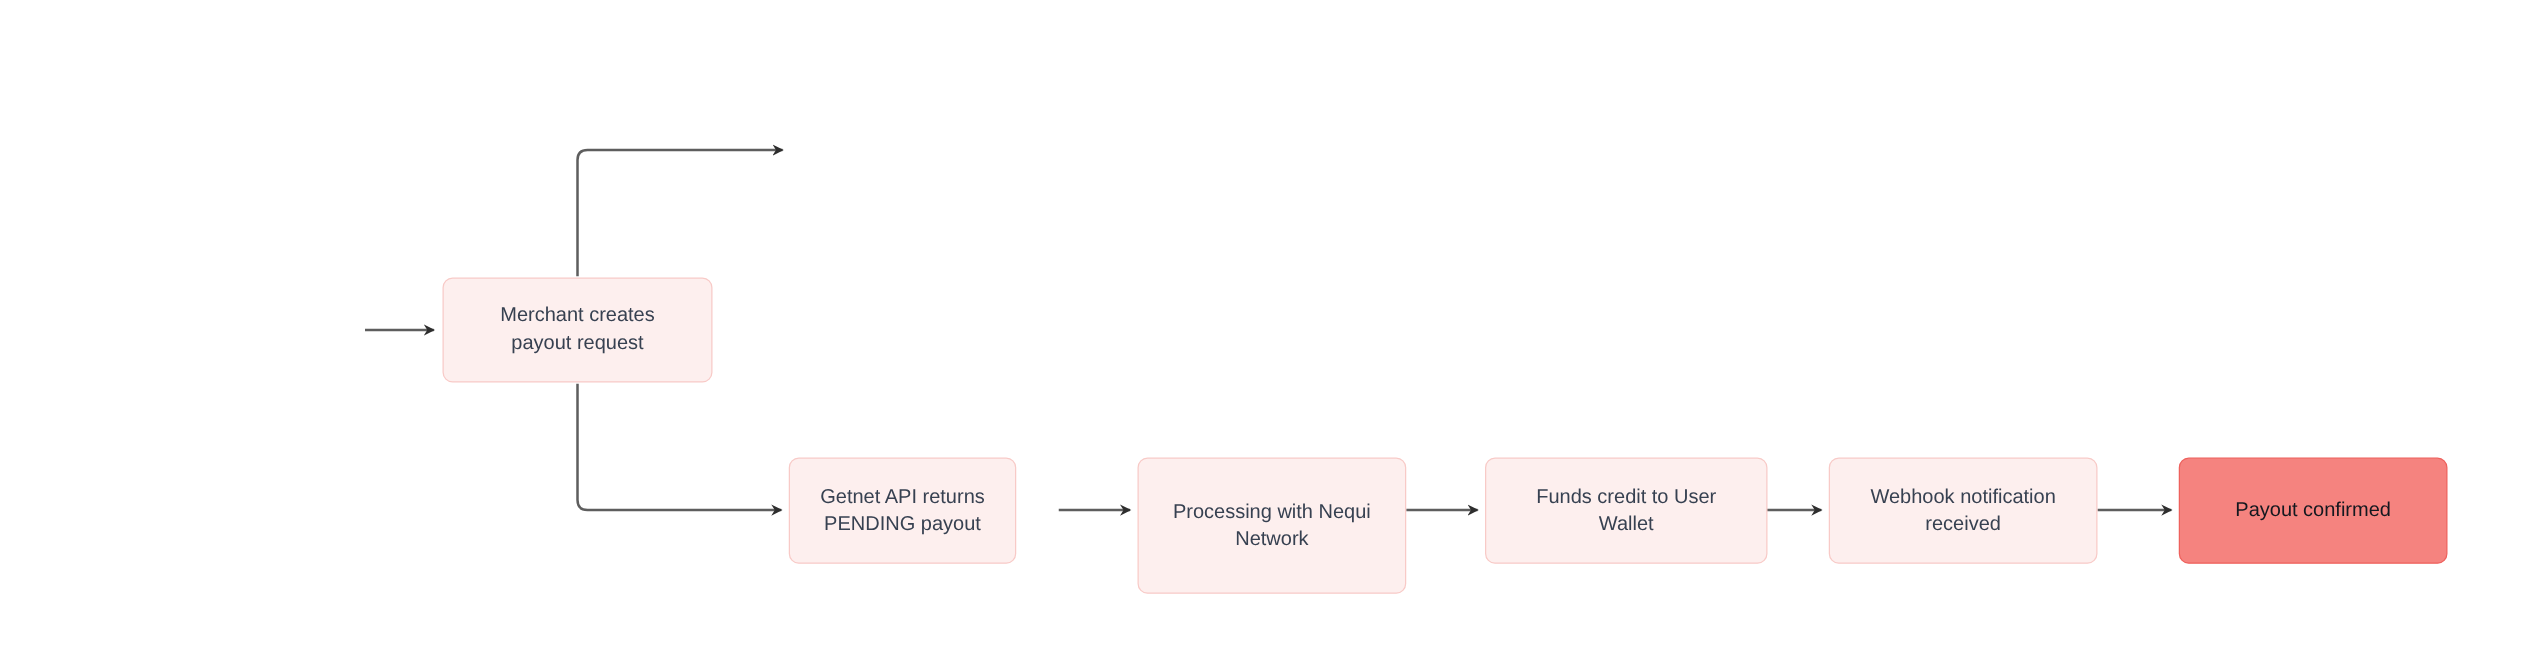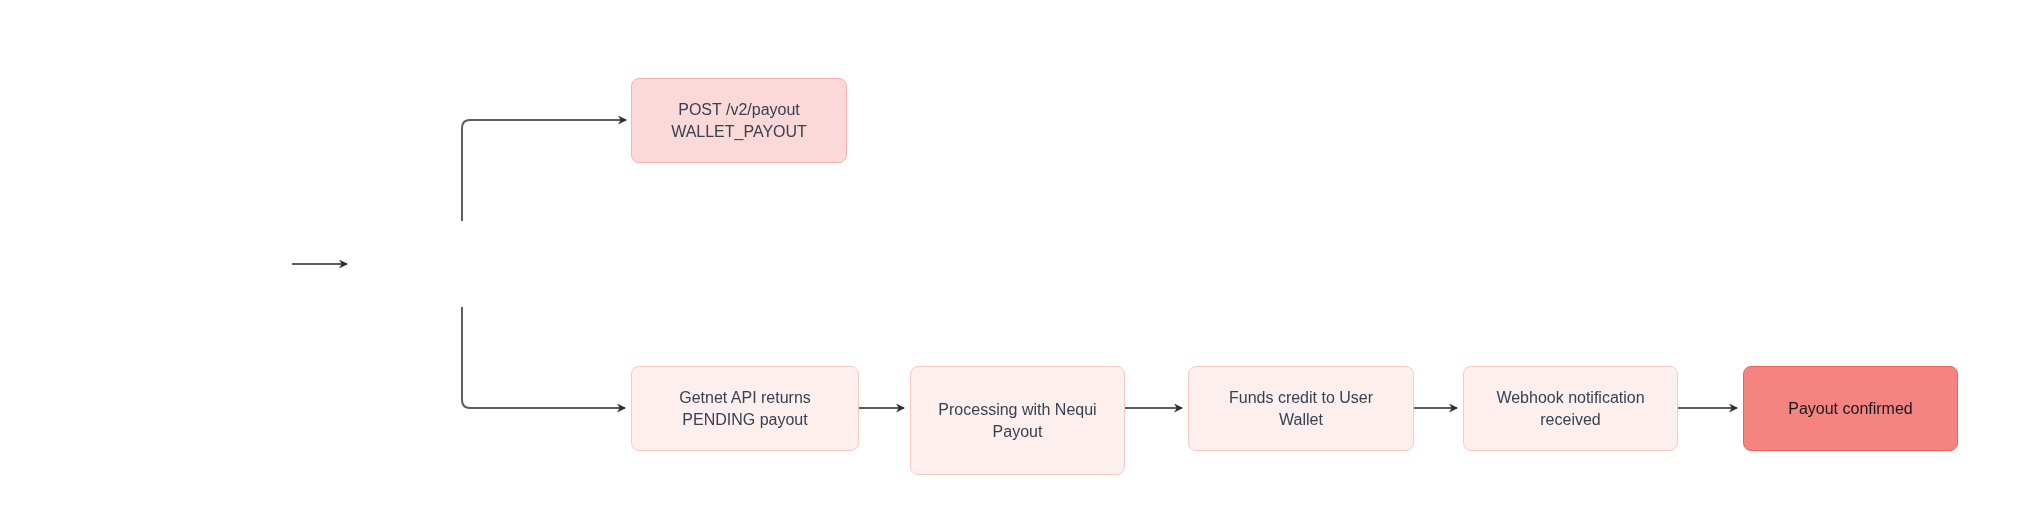--- a/index.html
+++ b/index.html
@@ -72,34 +72,34 @@
     <path class="edge" d="M292,264 L347,264" marker-end="url(#arrow)"></path>
     <path class="edge" d="M462,221 L462,128 Q462,120 470,120 L626,120" marker-end="url(#arrow)"></path>
     <path class="edge" d="M462,307 L462,400 Q462,408 470,408 L625,408" marker-end="url(#arrow)"></path>
     <path class="edge" d="M847,408 L904,408" marker-end="url(#arrow)"></path>
     <path class="edge" d="M1125,408 L1182,408" marker-end="url(#arrow)"></path>
     <path class="edge" d="M1398,408 L1457,408" marker-end="url(#arrow)"></path>
     <path class="edge" d="M1678,408 L1737,408" marker-end="url(#arrow)"></path>
   </svg>
 
 
-
-  <div class="node api" style="left:631px; top:78px; width:216px; height:85px;">
-    <span class="line">POST /v2/payout</span>
-    <span class="line">WALLET_PAYOUT</span>
+  <div class="node" style="left:354px; top:222px; width:216px; height:84px;">
+    <span class="line">Merchant creates</span>
+    <span class="line">payout request</span>
   </div>
 
-  <div class="node" style="left:631px; top:366px; width:228px; height:85px;align-items:center;">
+
+  <div class="node" style="left:631px; top:366px; width:182px; height:85px;align-items:center;">
     <span class="line">Getnet API returns</span>
     <span class="line">PENDING payout</span>
   </div>
 
   <div class="node" style="left:910px; top:366px; width:215px; height:109px;">
     <span class="line">Processing with Nequi</span>
-    <span class="line">Payout</span>
+    <span class="line">Network</span>
   </div>
 
   <div class="node" style="left:1188px; top:366px; width:226px; height:85px;">
     <span class="line">Funds credit to User</span>
     <span class="line">Wallet</span>
   </div>
 
   <div class="node final" style="left:1743px; top:366px; width:215px; height:85px;">
     <span class="line">Payout confirmed</span>
   </div>

